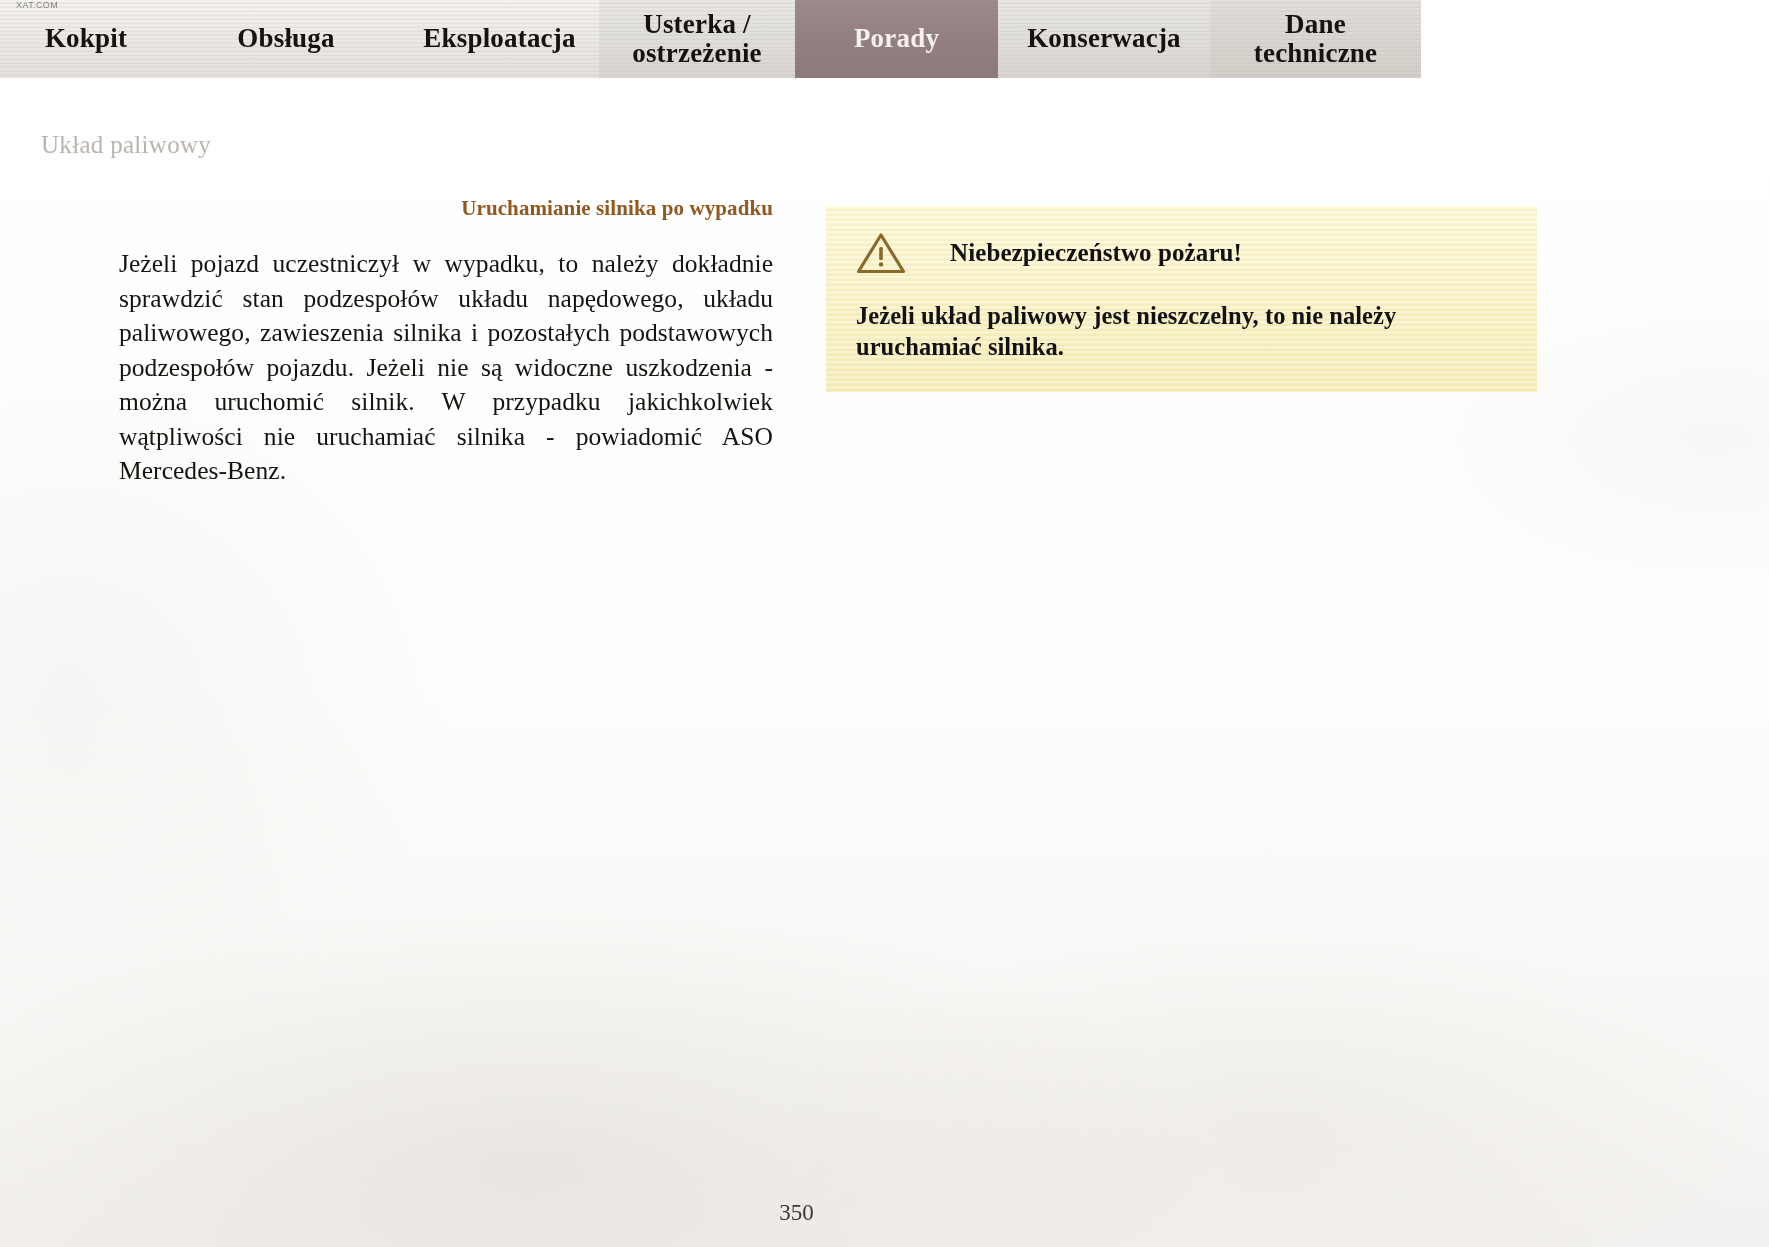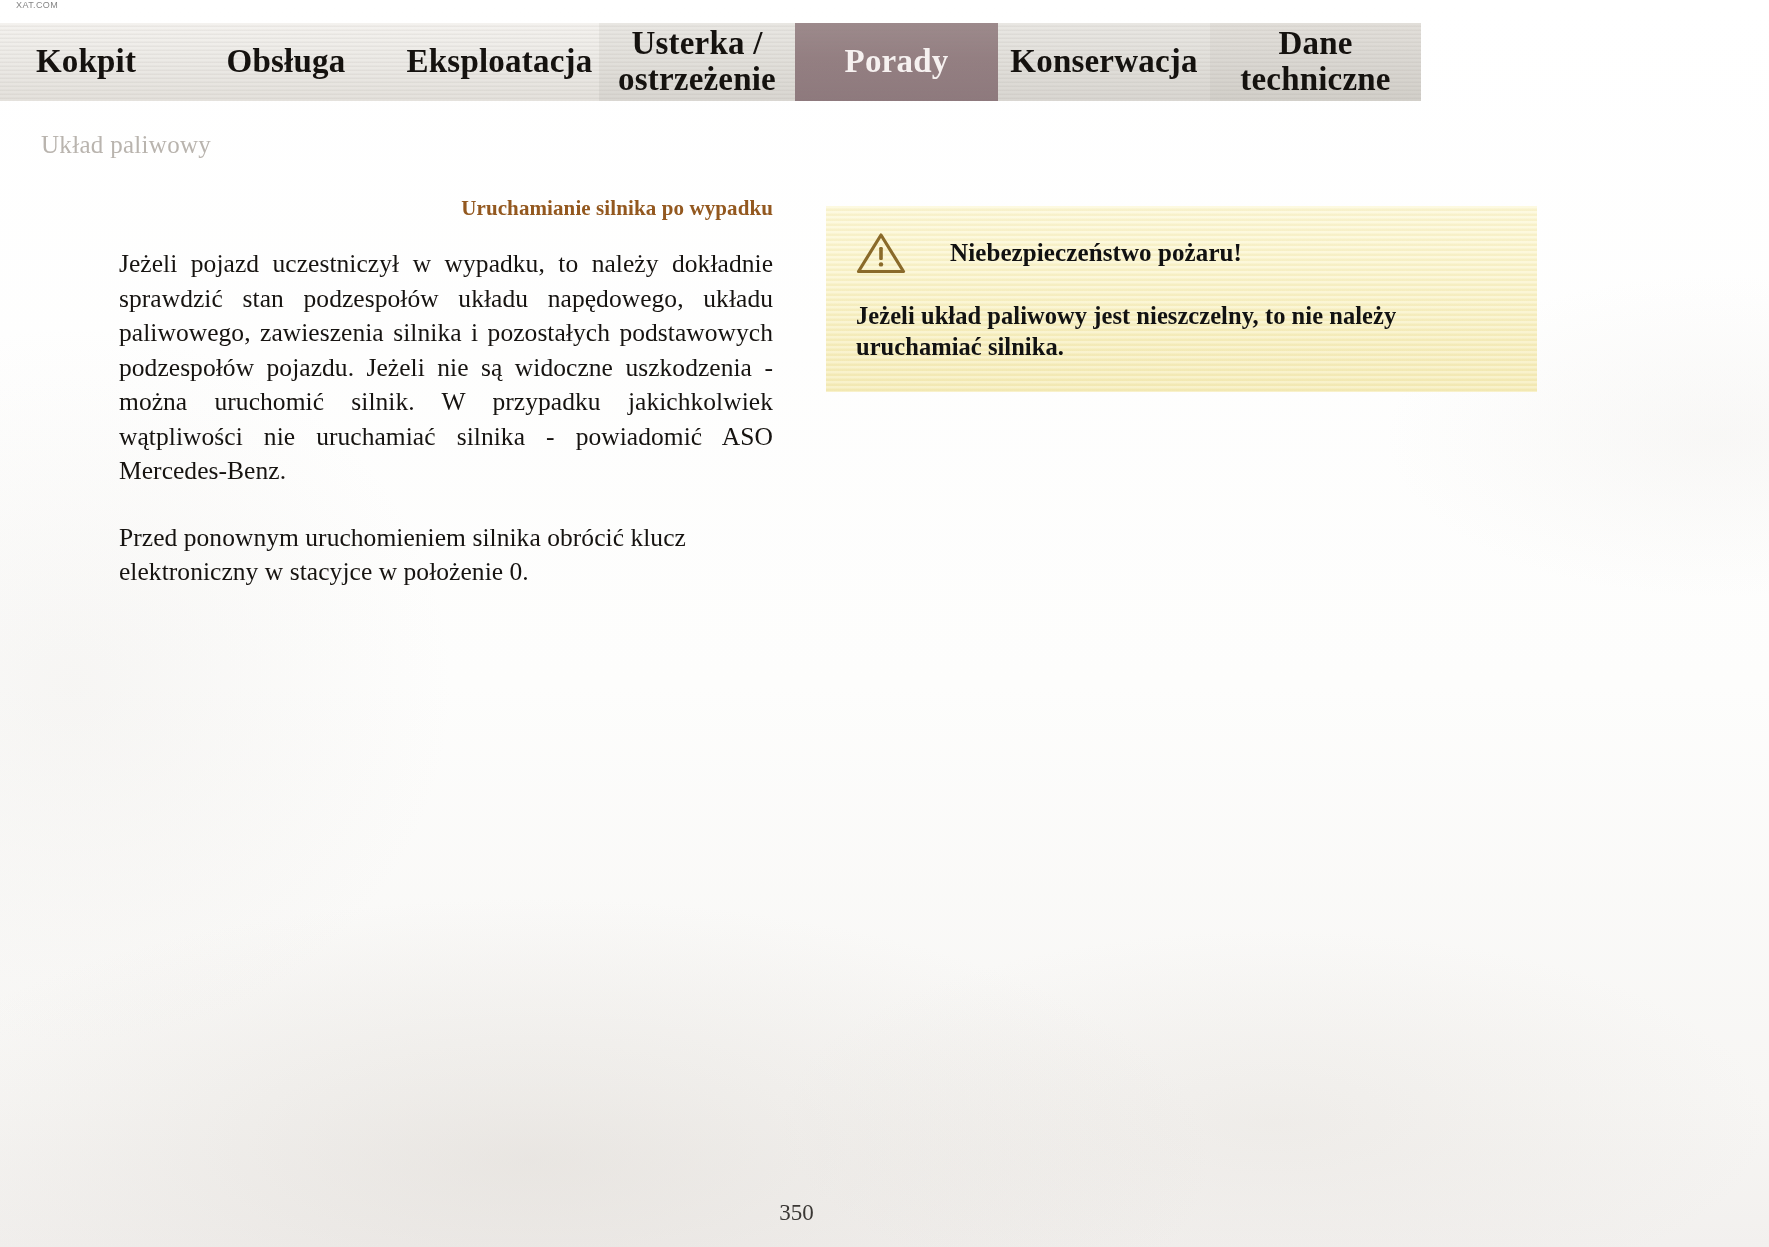--- a/index.html
+++ b/index.html
@@ -61,27 +61,26 @@
   }
   .tab {
     position: relative;
     height: 100%;
     display: flex;
     align-items: center;
     justify-content: center;
     text-align: center;
     font-family: "Liberation Serif", serif;
     font-weight: bold;
-    font-size: 33px;
+    font-size: 27px;
     line-height: 1.08;
     color: #15120f;
     box-sizing: border-box;
     padding: 0 6px;
     letter-spacing: .2px;
-    margin-top: 23px;
   }
   
   .tab::after{
     content:"";
     position:absolute;
     inset:0;
     pointer-events:none;
     background: repeating-linear-gradient(
       180deg,
       rgba(255,255,255,0) 0px,
@@ -275,21 +274,20 @@
     <span class="tab-label multiline">Dane<br>techniczne</span>
   </div>
 
 </div>
 
 <div class="running-header">Układ paliwowy</div>
 
 <div class="col-left">
   <h2 class="article-heading">Uruchamianie silnika po wypadku</h2>
   <p class="para">Jeżeli pojazd uczestniczył w wypadku, to należy dokładnie sprawdzić stan podzespołów układu napędowego, układu paliwowego, zawieszenia silnika i pozostałych podstawowych podzespołów pojazdu. Jeżeli nie są widoczne uszkodzenia - można uruchomić silnik. W przypadku jakichkolwiek wątpliwości nie uruchamiać silnika - powiadomić ASO Mercedes-Benz.</p>
-  <p class="para ragged">Przed ponownym uruchomieniem silnika obrócić klucz elektroniczny w stacyjce w położenie 0.</p>
 </div>
 
 <div class="col-right">
   <div class="warning-box">
     <div class="warning-head">
       <svg class="warn-icon" viewBox="0 0 50 42">
         <path d="M25 3 L47.5 39.5 L2.5 39.5 Z" fill="none" stroke="#8a6a2a" stroke-width="3.2" stroke-linejoin="round"></path>
         <rect x="23.2" y="15" width="3.6" height="13" rx="1.2" fill="#8a6a2a"></rect>
         <circle cx="25" cy="32.4" r="2.2" fill="#8a6a2a"></circle>
       </svg>

